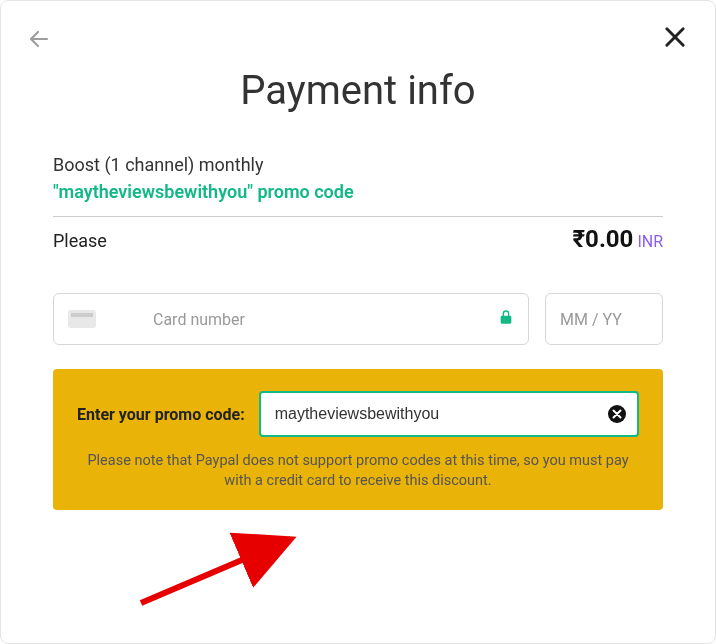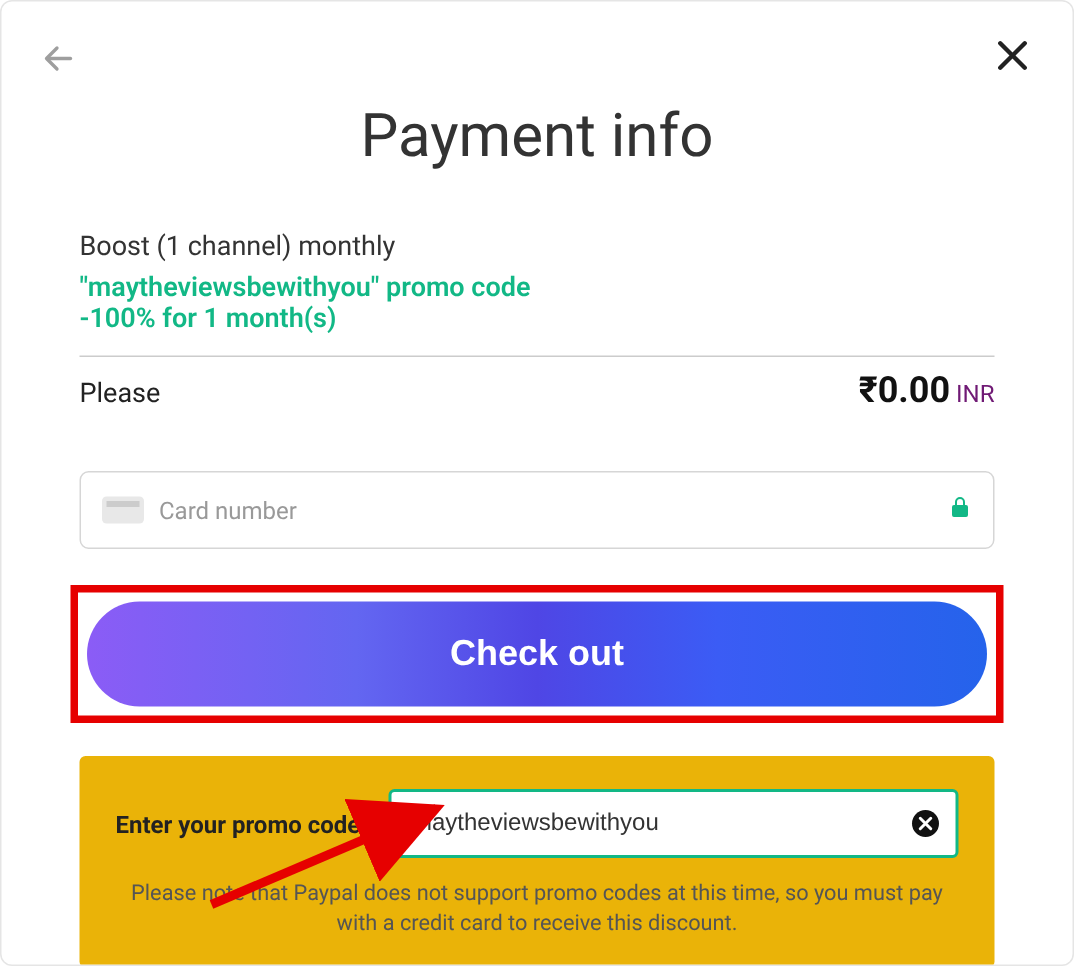--- a/index.html
+++ b/index.html
@@ -46,21 +46,20 @@
   margin-top: 18px;
   margin-bottom: 40px;
 }
 .line-item {
   display: flex;
   justify-content: space-between;
   align-items: baseline;
   font-size: 18px;
   color: #333;
   margin-bottom: 6px;
-  flex-direction: column;
 }
 .promo-line {
   color: #12b886;
   font-weight: 600;
   font-size: 18px;
   padding-bottom: 8px;
 }
 .promo-left {
   font-weight: 600;
 }
@@ -77,38 +76,39 @@
   color: #222;
   margin-bottom: 40px;
 }
 .total-amount {
   font-size: 24px;
   font-weight: 700;
   color: #111;
 }
 .total-currency {
   font-size: 16px;
-  color: #701a75;
+  color: #8b5cf6;
   margin-left: 4px;
 }
 .card-row {
   display: flex;
   gap: 16px;
   margin-bottom: 24px;
 }
 .input-box {
   border: 1px solid #d6d6d6;
   border-radius: 6px;
   height: 52px;
   display: flex;
   align-items: center;
   padding: 0 14px;
   font-size: 16px;
   color: #999;
   background: #fff;
+  gap: 47px;
 }
 .card-number-box {
   flex: 1;
   position: relative;
 }
 .card-icon {
   width: 28px;
   height: 18px;
   background: #e8e8e8;
   border-radius: 3px;
@@ -224,21 +224,20 @@
 
 <div class="content">
   <h1 class="title">Payment info</h1>
 
   <div class="line-item">
     <span>Boost (1 channel) monthly</span>
   </div>
 
   <div class="line-item promo-line">
     <span class="promo-left"><span>"</span><span>maytheviewsbewithyou</span><span>" promo code</span></span>
-    <span>-100% for 1 month(s)</span>
   </div>
 
   <hr class="divider">
 
   <div class="total-line">
     <span>Please</span>
     <span>
       <span class="total-amount">₹0.00</span><span class="total-currency">INR</span>
     </span>
   </div>
@@ -246,25 +245,25 @@
   <div class="card-row">
     <div class="input-box card-number-box">
       <span class="card-icon"></span>
       <span>Card number</span>
       <span class="lock-icon">
         <svg width="16" height="18" viewBox="0 0 24 24" fill="currentColor">
             <path d="M12 2a5 5 0 0 0-5 5v3H6a2 2 0 0 0-2 2v8a2 2 0 0 0 2 2h12a2 2 0 0 0 2-2v-8a2 2 0 0 0-2-2h-1V7a5 5 0 0 0-5-5zm-3 5a3 3 0 1 1 6 0v3H9V7z"></path>
           </svg>
       </span>
     </div>
-  </div>
-
-  <div class="checkout-wrap">
-    <button class="checkout-btn">Check out</button>
-  </div>
+    <div class="input-box mmyy-box">
+      <span>MM / YY</span>
+    </div>
+  </div>
+
 
   <div class="promo-panel">
     <div class="promo-row">
       <span class="promo-label">Enter your promo code:</span>
       <div class="promo-input-wrap">
         <input type="text" value="maytheviewsbewithyou" style="">
         <span class="clear-icon">
           <svg viewBox="0 0 20 20" width="20" height="20">
               <circle cx="10" cy="10" r="9" fill="#111"></circle>
               <path d="M6.5 6.5 L13.5 13.5 M13.5 6.5 L6.5 13.5" stroke="#fff" stroke-width="2" stroke-linecap="round"></path>

